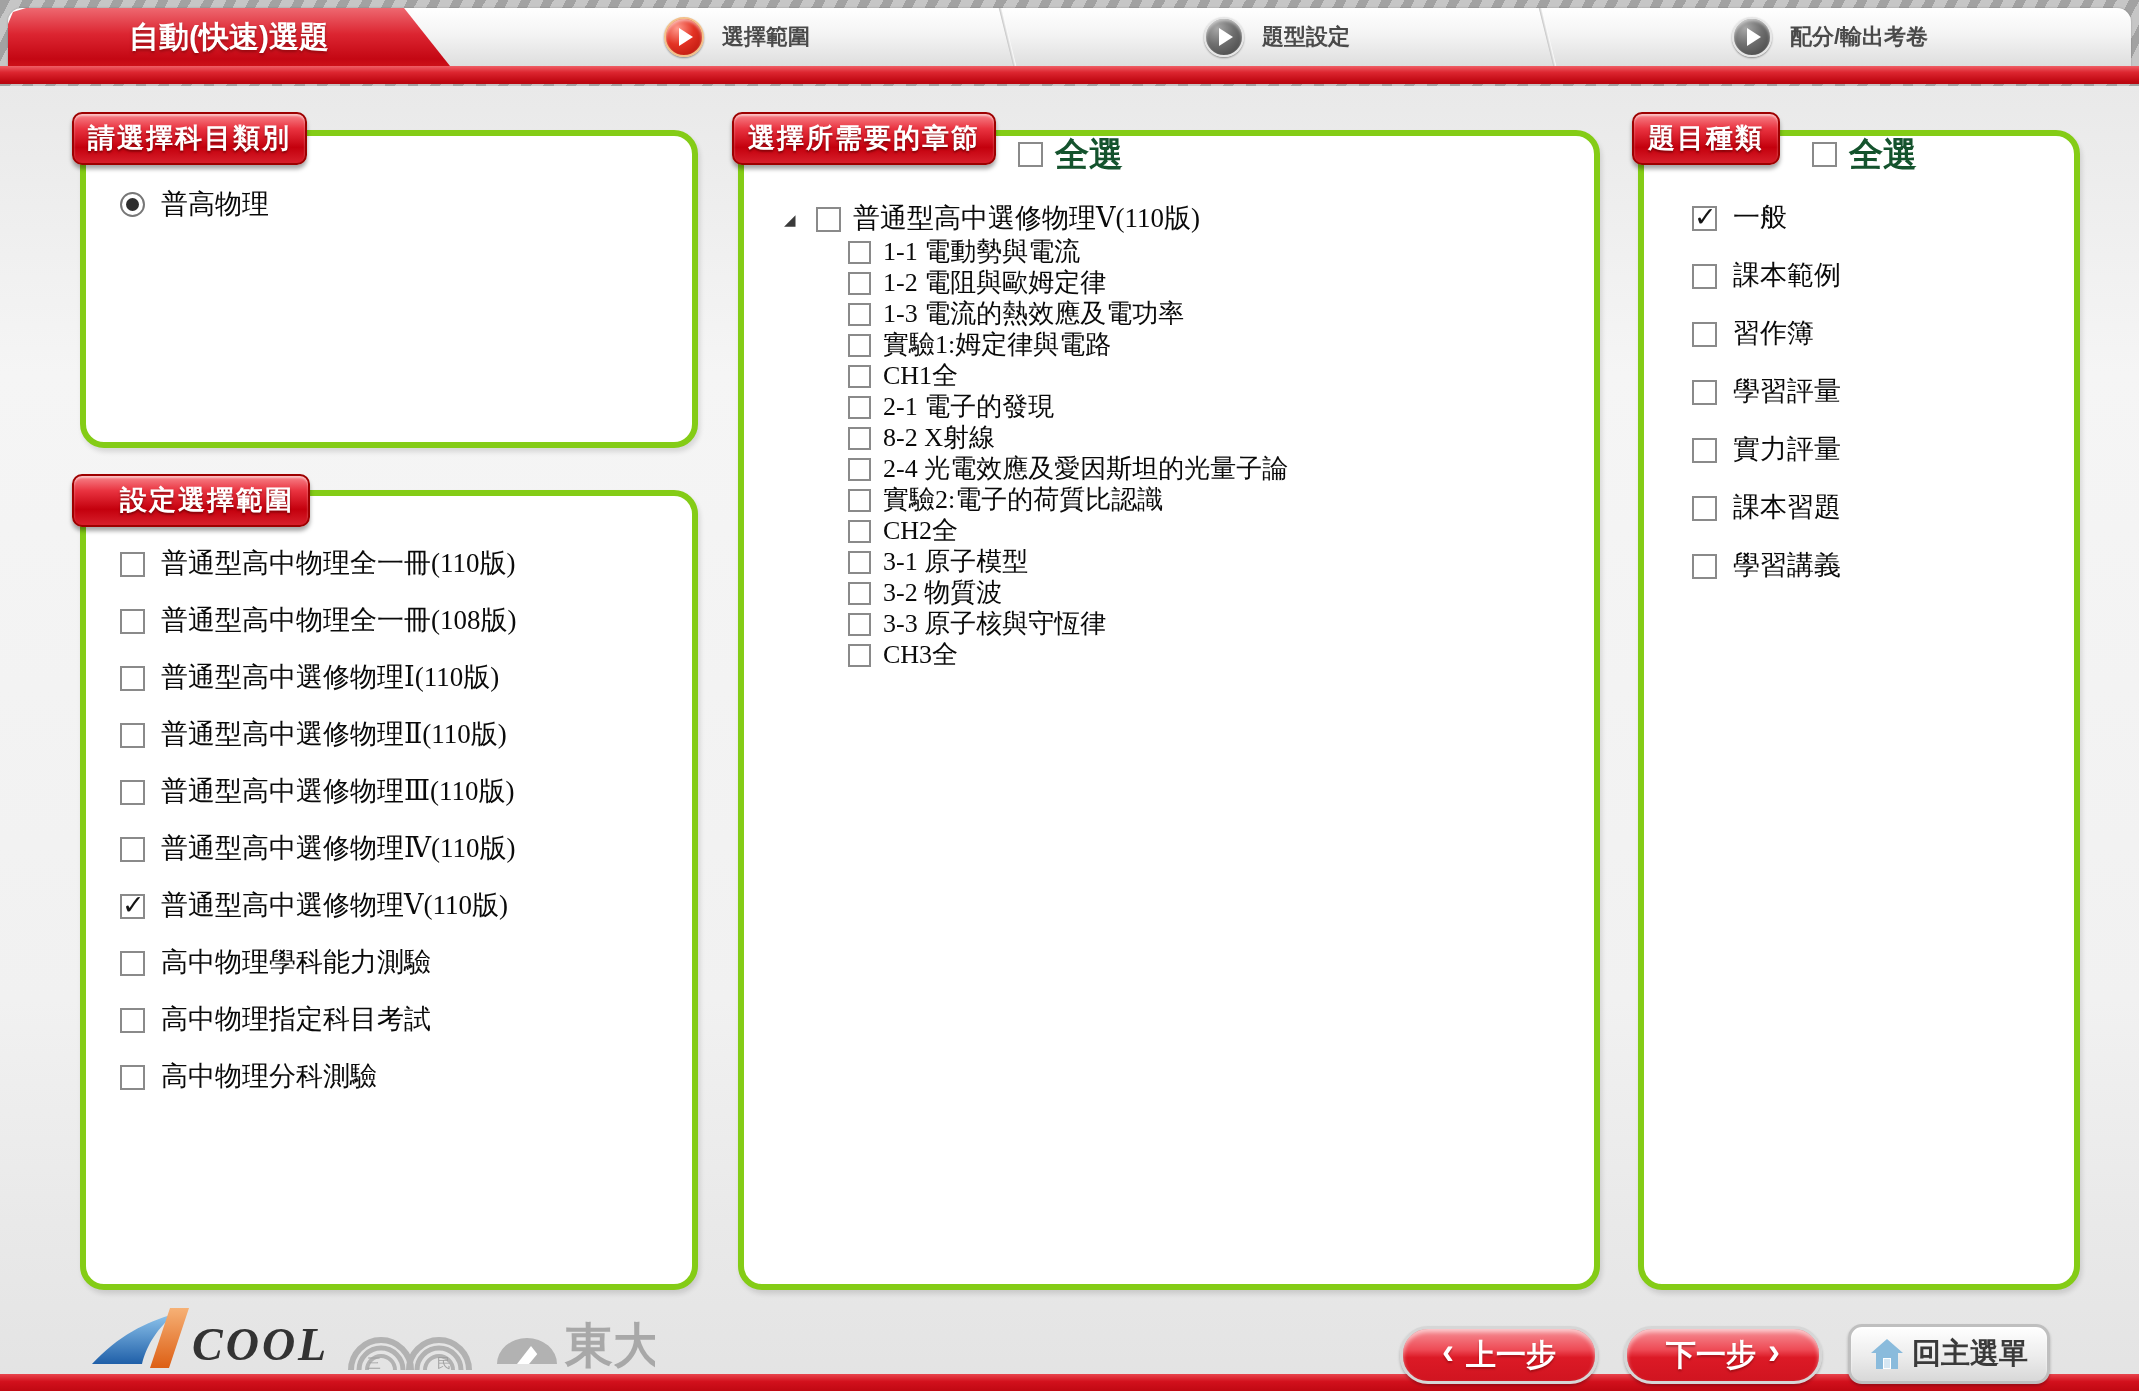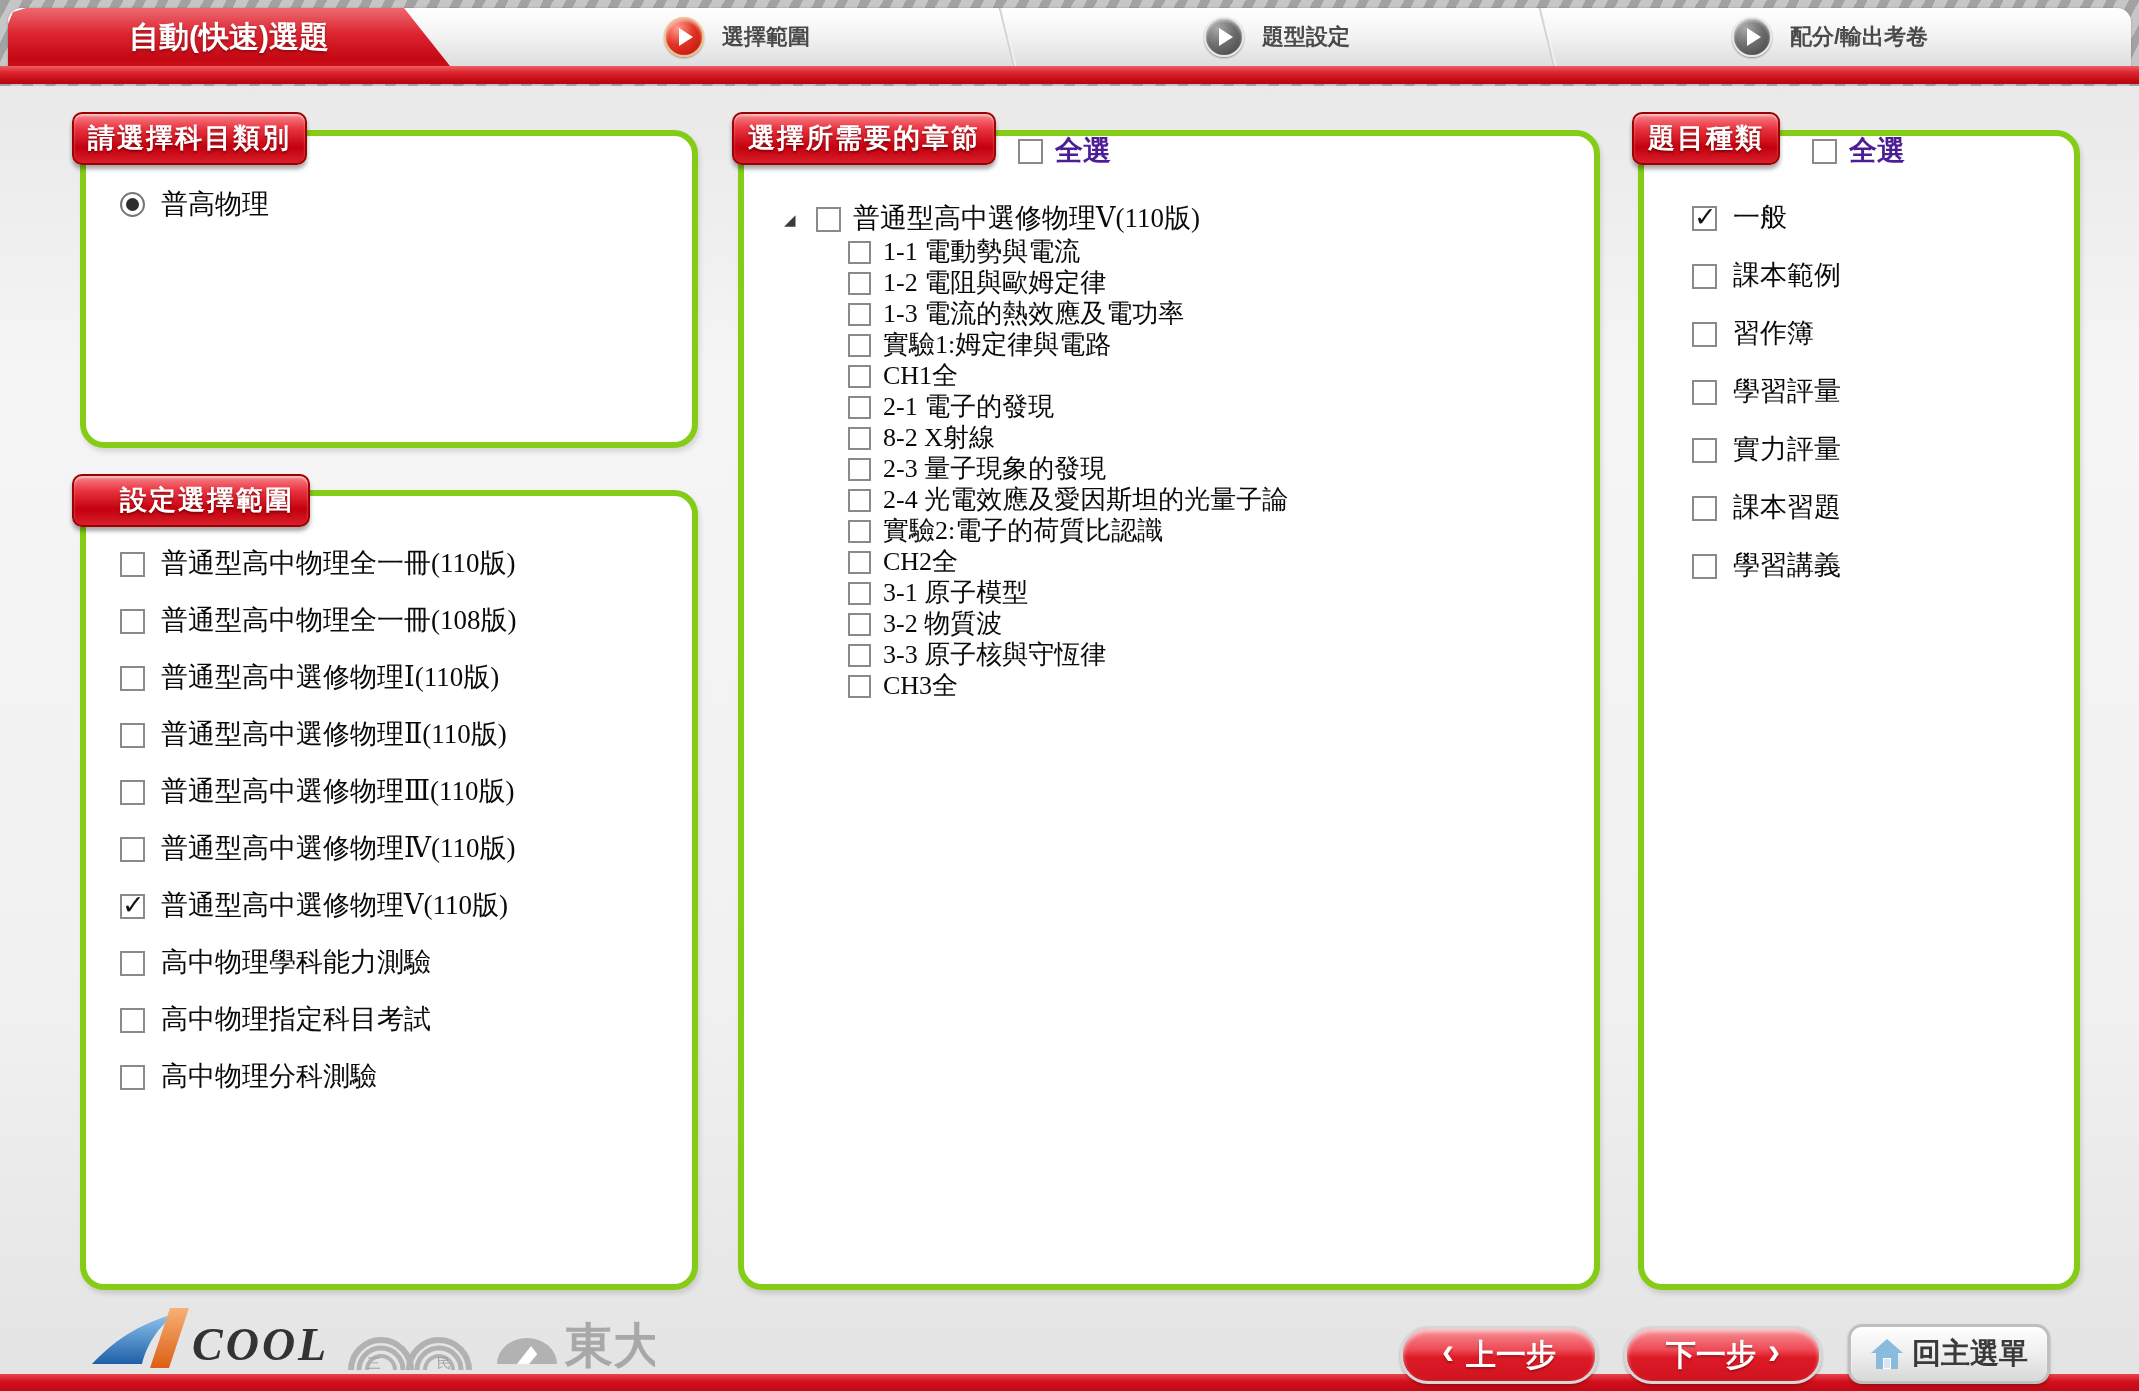--- a/index.html
+++ b/index.html
@@ -48,21 +48,21 @@
 
   
   .cb{width:21px;height:21px;border:2px solid #8a8a8a;background:#fff;flex:0 0 auto;position:relative;cursor:pointer;}
   .cb.checked::after{content:"✓";position:absolute;left:0px;top:-7px;font-size:27px;font-weight:bold;color:#141414;
     font-family:"DejaVu Sans",sans-serif;}
   .radio{width:21px;height:21px;border:2px solid #777;border-radius:50%;background:#fff;position:relative;flex:0 0 auto;cursor:pointer;}
   .radio.selected::after{content:"";position:absolute;left:4px;top:4px;width:13px;height:13px;border-radius:50%;background:#2e2e2e;}
   .check-row{display:flex;align-items:center;gap:16px;cursor:pointer;}
   .itemtext{font-family:"Liberation Serif","DejaVu Serif",serif;font-size:27px;color:#0a0a0a;line-height:1.1;white-space:nowrap;}
   .selall{position:absolute;display:flex;align-items:center;gap:12px;z-index:3;cursor:pointer;}
-  .selall .itemtext{font-family:"Liberation Sans",sans-serif;font-weight:bold;color:#4c1d95;font-size:28px;}
+  .selall .itemtext{font-family:"Liberation Sans",sans-serif;font-weight:bold;color:#14532d;font-size:34px;}
 
   
   .tree{position:absolute;left:40px;top:66px;}
   .tree-root{display:flex;align-items:center;gap:12px;height:34px;cursor:pointer;}
   .expand{font-size:15px;color:#3a3a3a;width:20px;flex:0 0 auto;cursor:pointer;line-height:1;}
   .tree-children{margin-left:64px;margin-top:2px;display:flex;flex-direction:column;gap:3px;}
   .tree-children .check-row{gap:12px;height:28px;}
   .tree-children .cb{width:19px;height:19px;}
   .tree-children .itemtext{font-size:26px;}
   .tree-root .itemtext{font-size:27px;}
@@ -207,24 +207,20 @@
       <div class="check-row">
           <span class="cb"></span>
           <span class="itemtext">2-1 電子的發現</span>
         </div>
       <div class="check-row">
           <span class="cb"></span>
           <span class="itemtext">8-2 X射線</span>
         </div>
       <div class="check-row">
           <span class="cb"></span>
-          <span class="itemtext">2-3 量子現象的發現</span>
-        </div>
-      <div class="check-row">
-          <span class="cb"></span>
           <span class="itemtext">2-4 光電效應及愛因斯坦的光量子論</span>
         </div>
       <div class="check-row">
           <span class="cb"></span>
           <span class="itemtext">實驗2:電子的荷質比認識</span>
         </div>
       <div class="check-row">
           <span class="cb"></span>
           <span class="itemtext">CH2全</span>
         </div>

